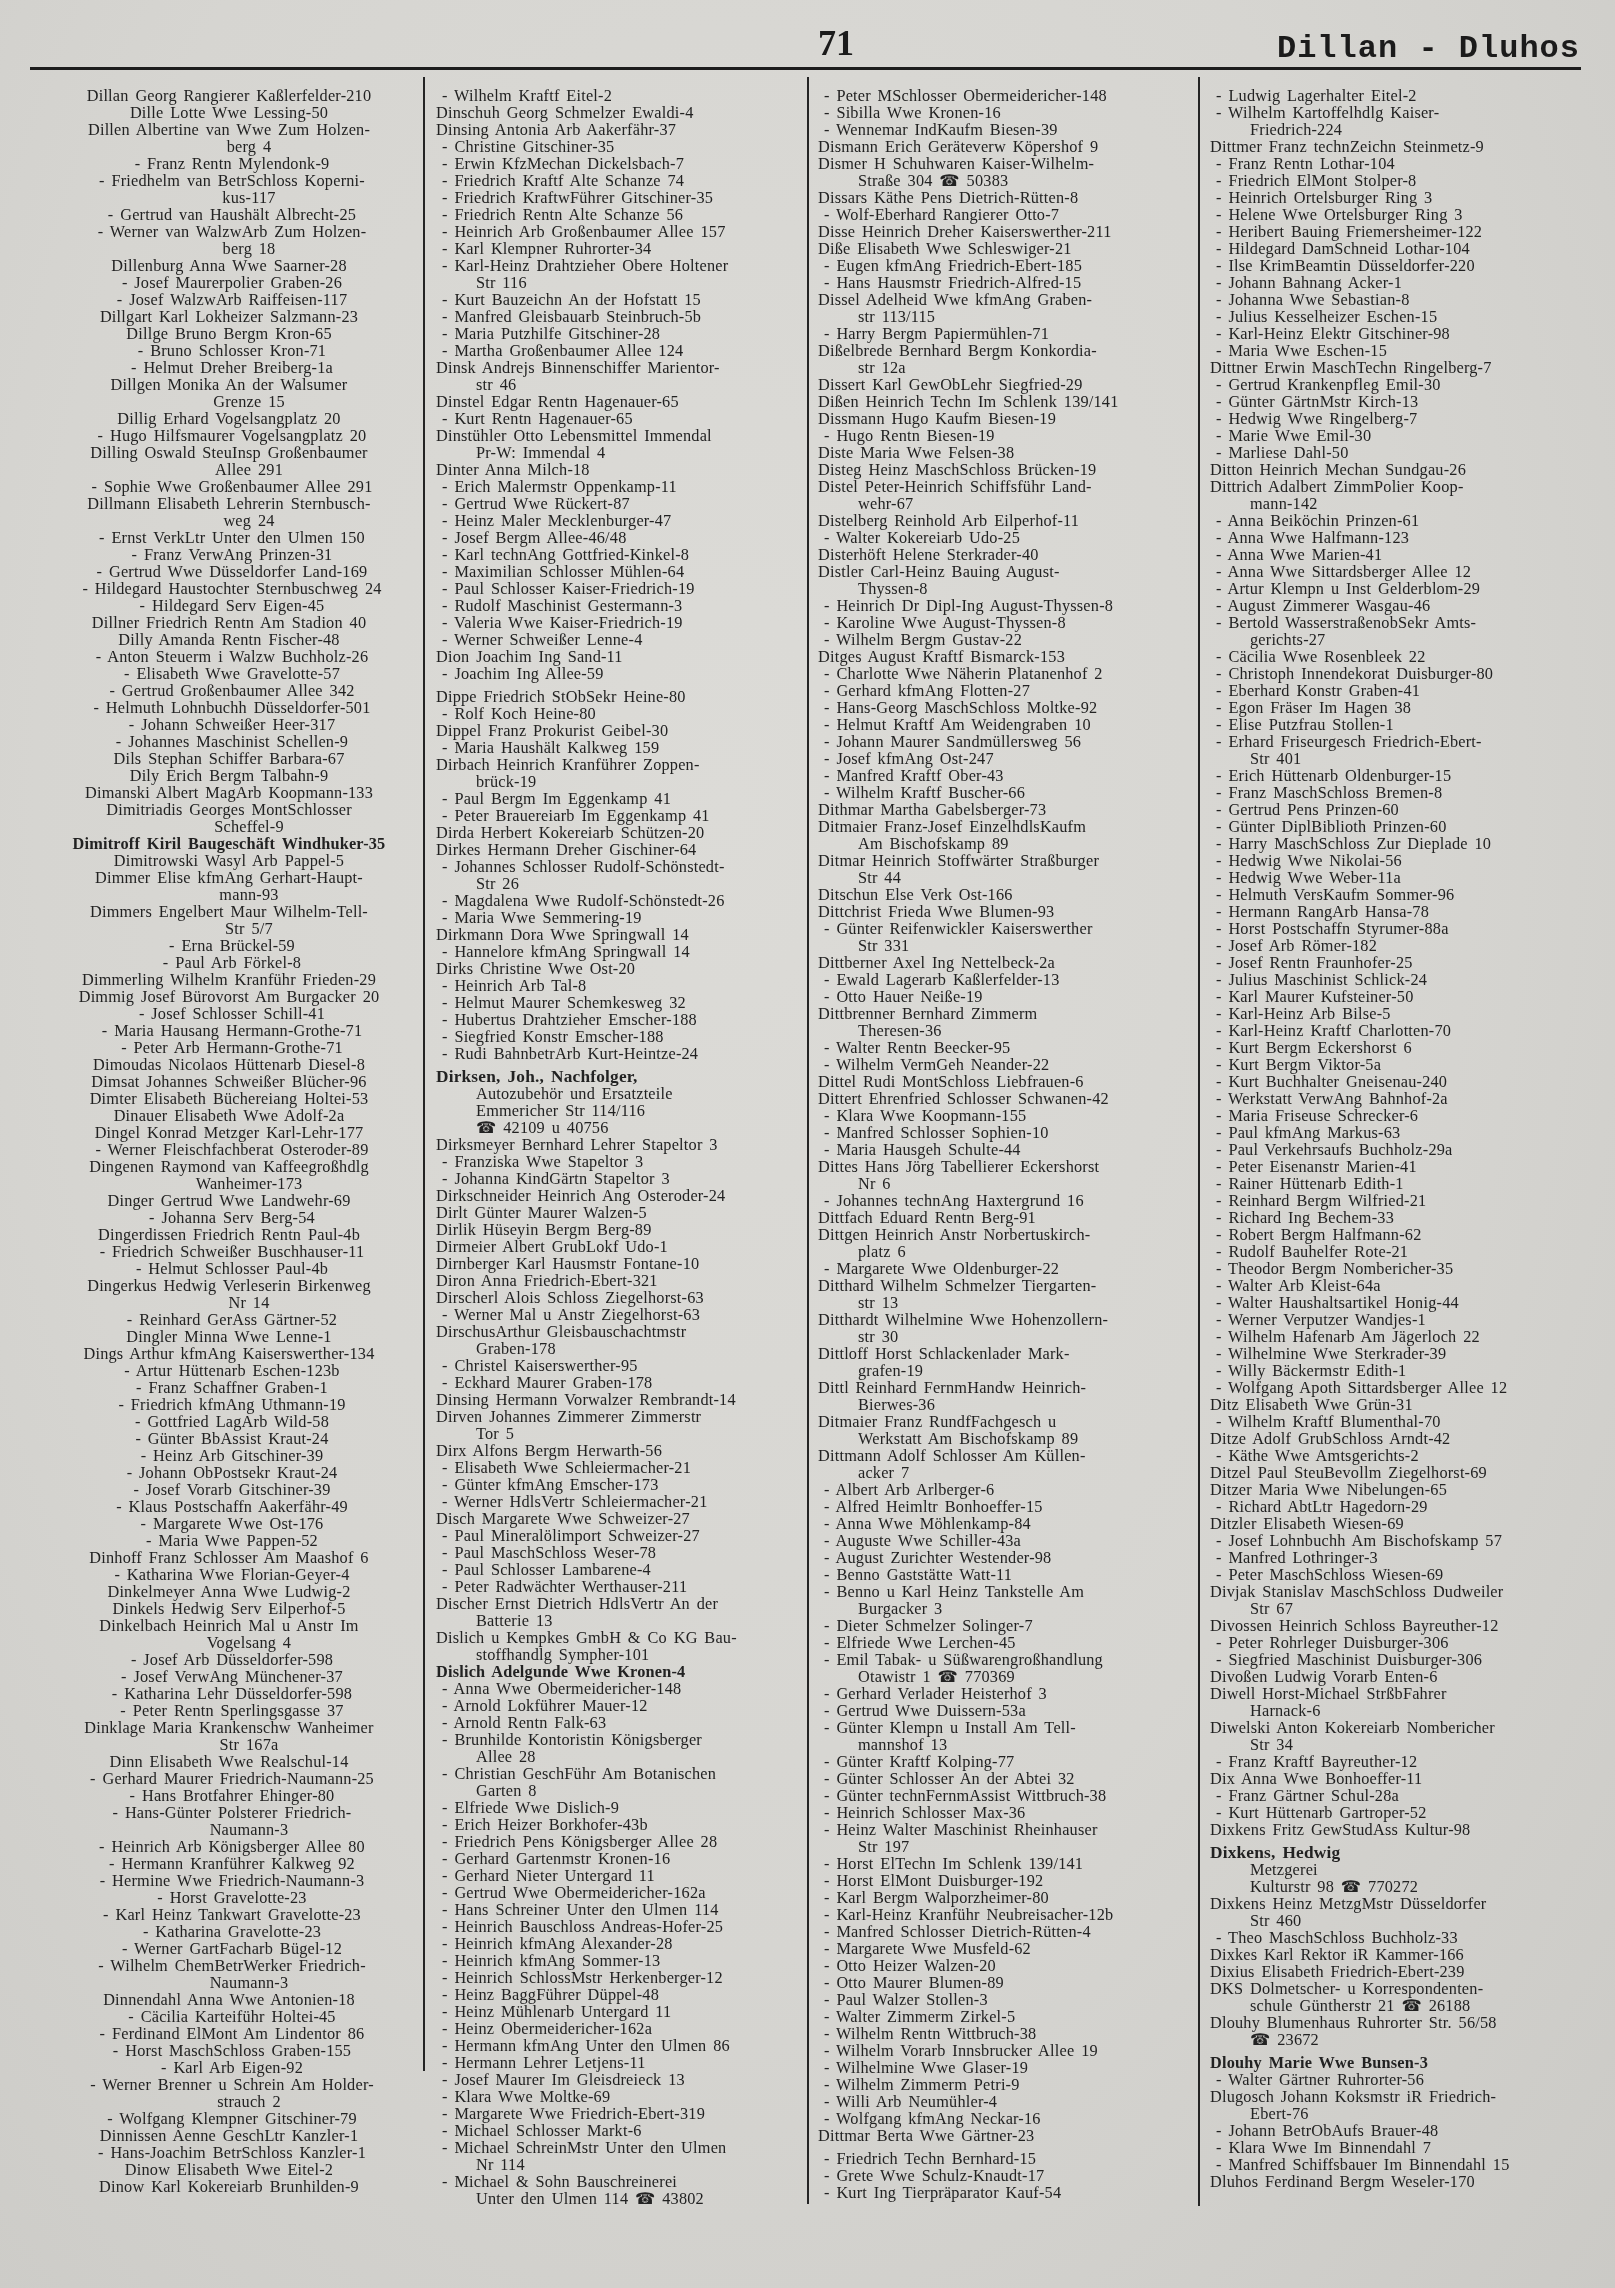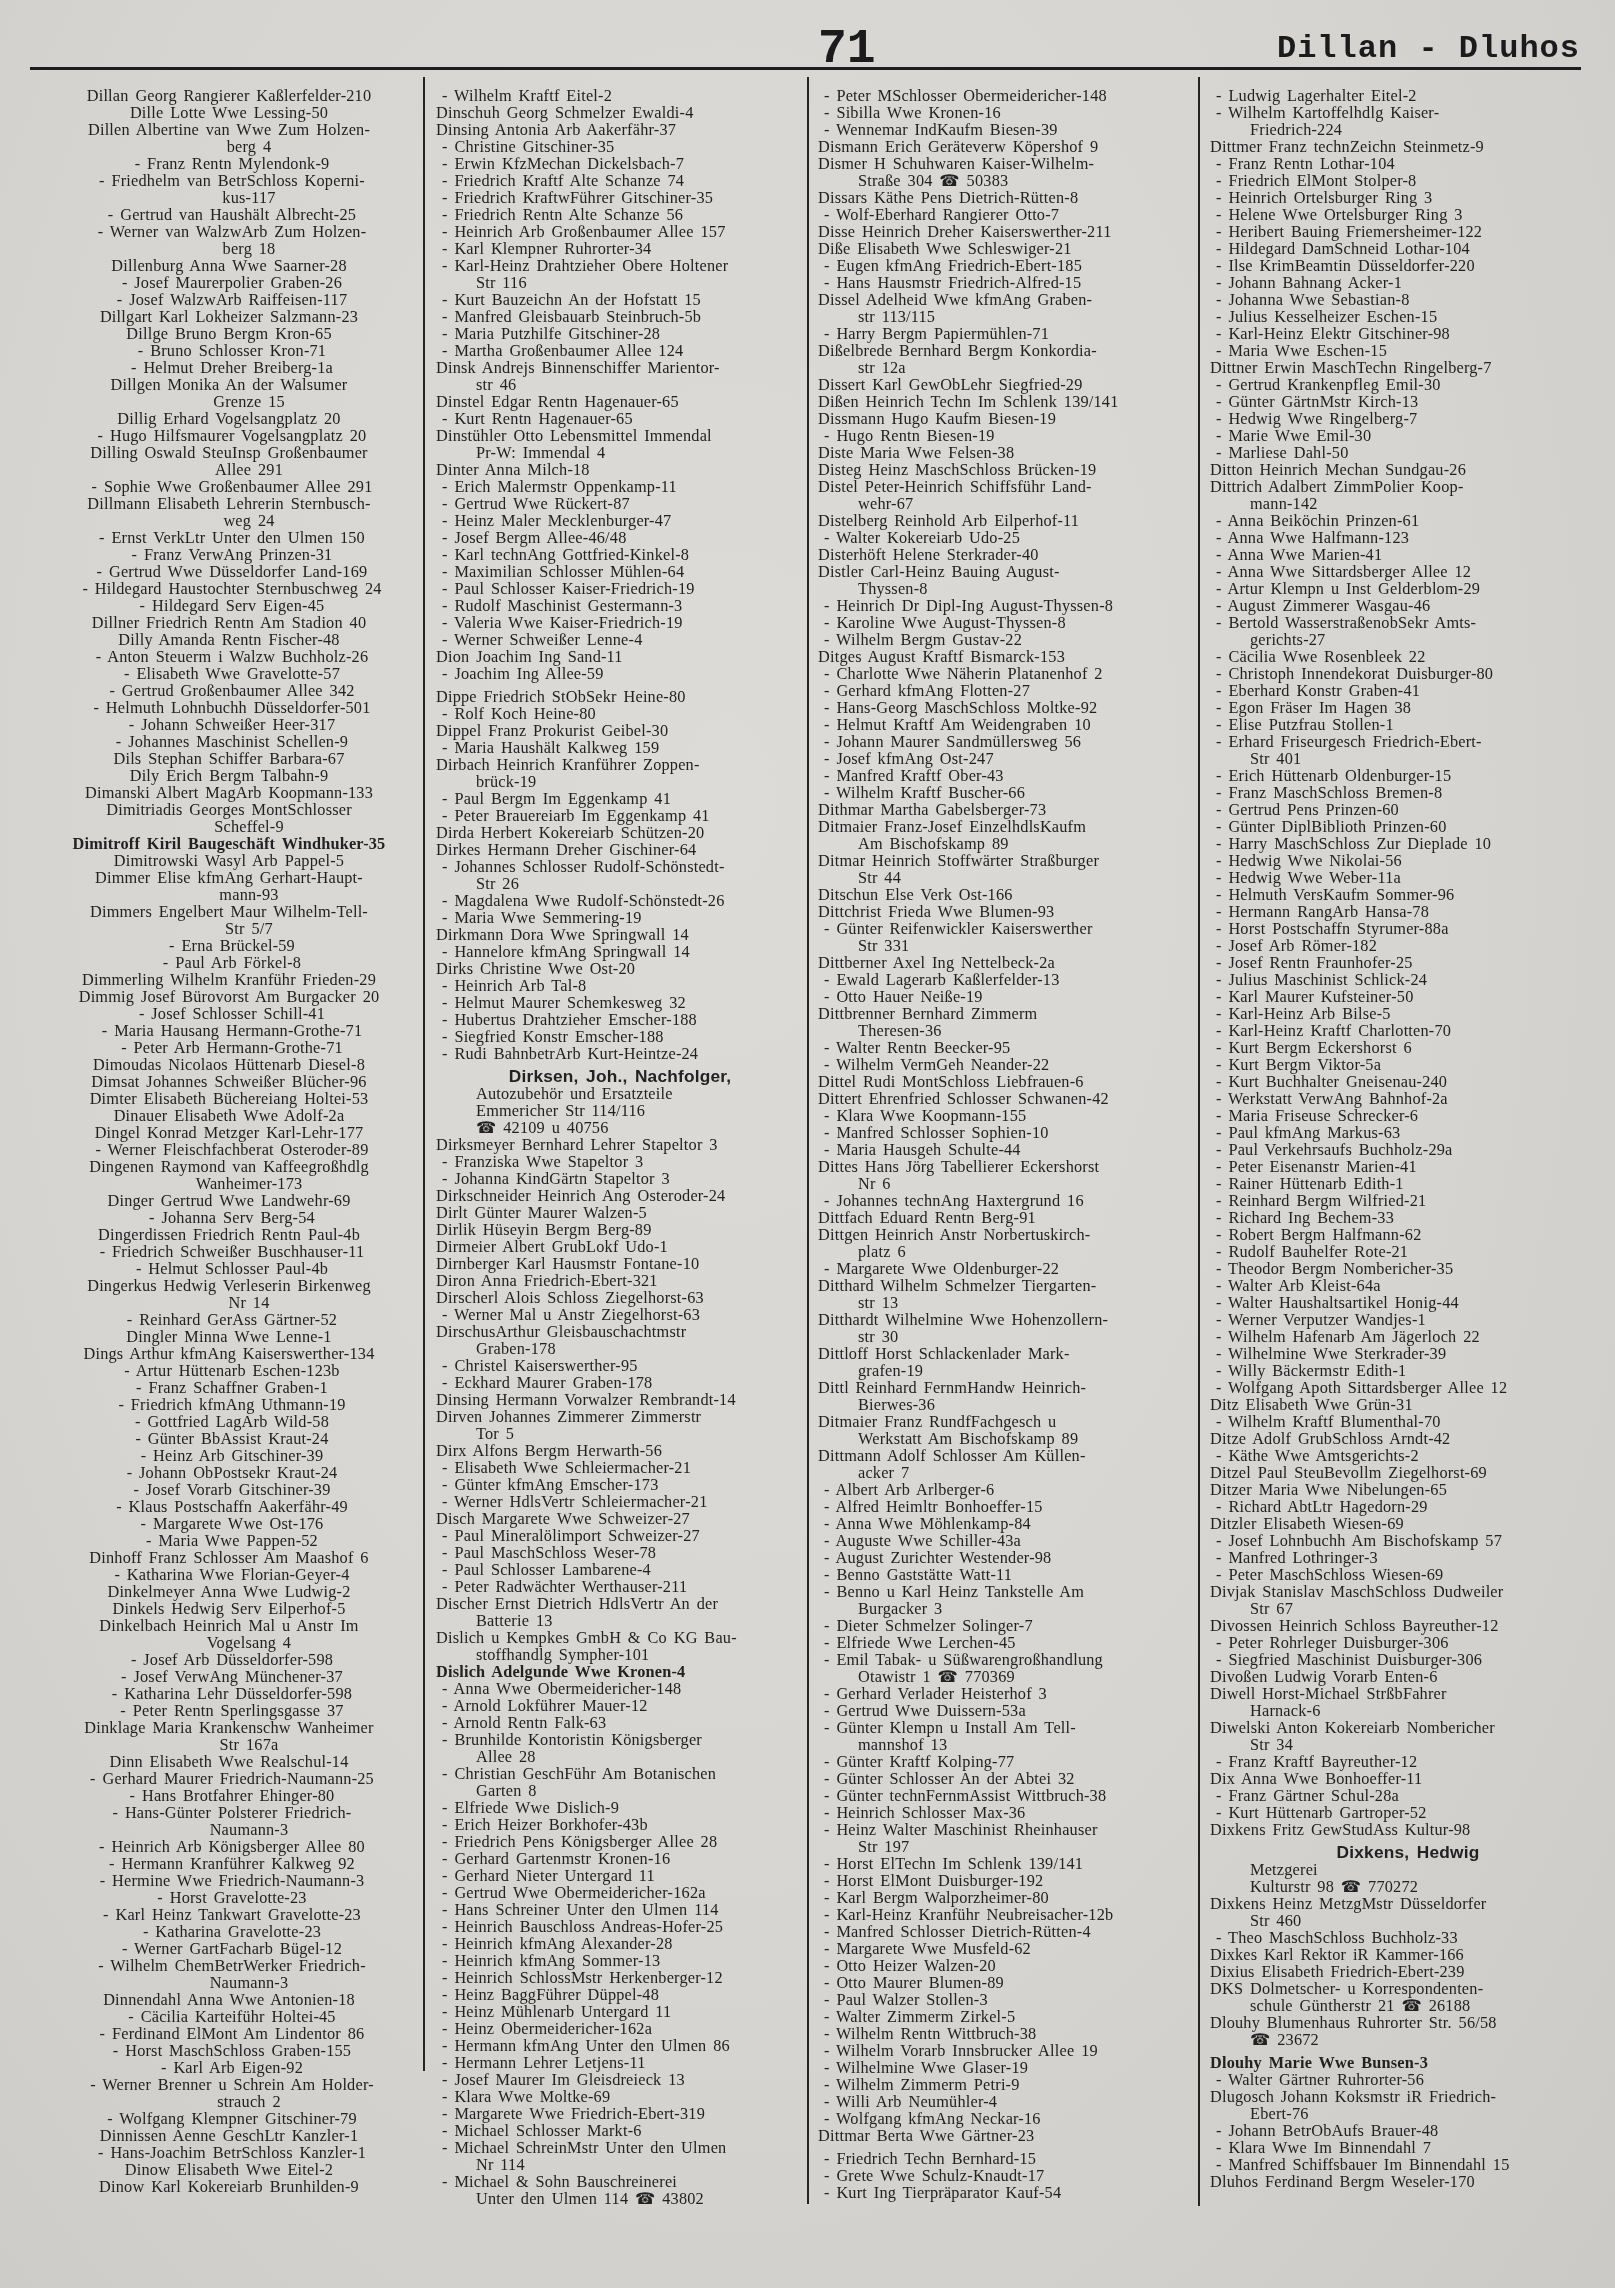--- a/index.html
+++ b/index.html
@@ -1,39 +1,39 @@
 <!DOCTYPE html>
 <html><head>
 <meta charset="utf-8">
 <style>
   html,body{margin:0;padding:0;}
   body{width:1616px;height:2289px;background:#cfcecb;}
   .page{position:relative;width:1616px;height:2289px;overflow:hidden;
         background:radial-gradient(ellipse at 45% 35%, #dcdbd7 0%, #d6d5d1 55%, #cbcac6 100%);
         font-family:"Liberation Serif","DejaVu Serif",serif;color:#222;}
-  .page-number{position:absolute;left:818px;top:22px;font-family:Liberation Mono, monospace;
-        font-weight:bold;font-size:48px;color:#1b1b1b;}
+  .page-number{position:absolute;left:818px;top:22px;font-family:Liberation Serif, serif;
+        font-weight:bold;font-size:36px;color:#1b1b1b;}
   .range-header{position:absolute;right:36px;top:30px;font-family:Liberation Mono, monospace;
         font-weight:bold;font-size:32px;letter-spacing:1px;color:#1b1b1b;}
   .header-rule{position:absolute;left:30px;top:67px;width:1551px;height:3px;background:#1d1d1d;}
   .col-rule{position:absolute;top:77px;width:2px;background:#242424;}
   .rule-1{left:423px;height:1994px;}
   .rule-2{left:807px;height:2127px;}
   .rule-3{left:1198px;height:2129px;}
   .column{position:absolute;top:87px;font-size:16.3px;line-height:17px;
         letter-spacing:0.2px;word-spacing:2.5px;white-space:nowrap;}
   .col-1{left:38px;width:382px;text-align:center;}
   .col-2{left:436px;width:368px;}
   .col-3{left:818px;width:377px;}
   .col-4{left:1210px;width:396px;}
   .line{white-space:nowrap;}
   .s{padding-left:6px;}
   .c{padding-left:40px;}
   .b1{font-weight:bold;}
-  .b2{font-family:Liberation Sans, sans-serif;font-weight:bold;font-size:17.3px;letter-spacing:0.2px;text-align:center;}
+  .b2{font-family:Liberation Serif, serif;font-weight:bold;font-size:17.3px;letter-spacing:0.2px;}
   .gap{margin-top:6px;}
 </style>
 </head>
 <body>
 
 <div class="page">
   <div class="page-number">71</div>
   <div class="range-header">Dillan - Dluhos</div>
   <div class="header-rule"></div>
   <div class="col-rule rule-1"></div>

